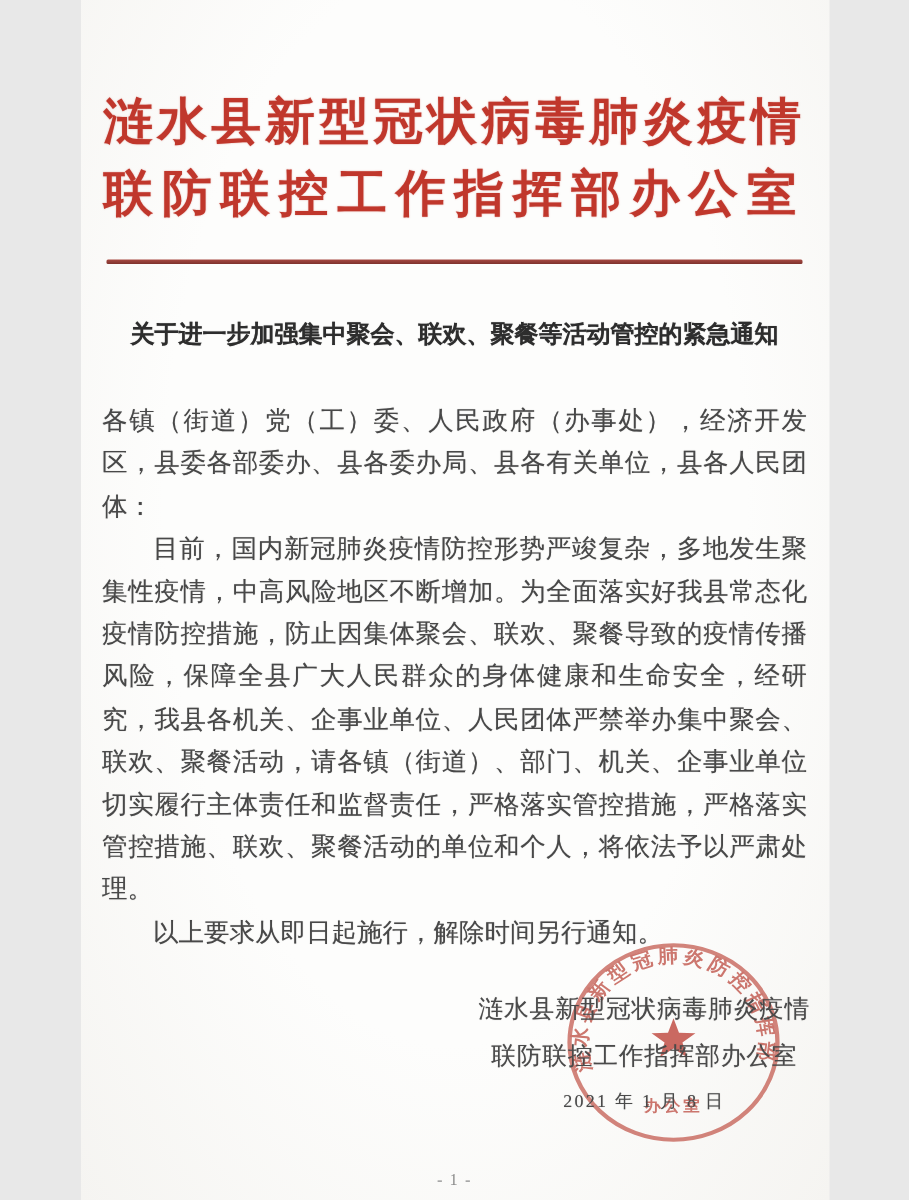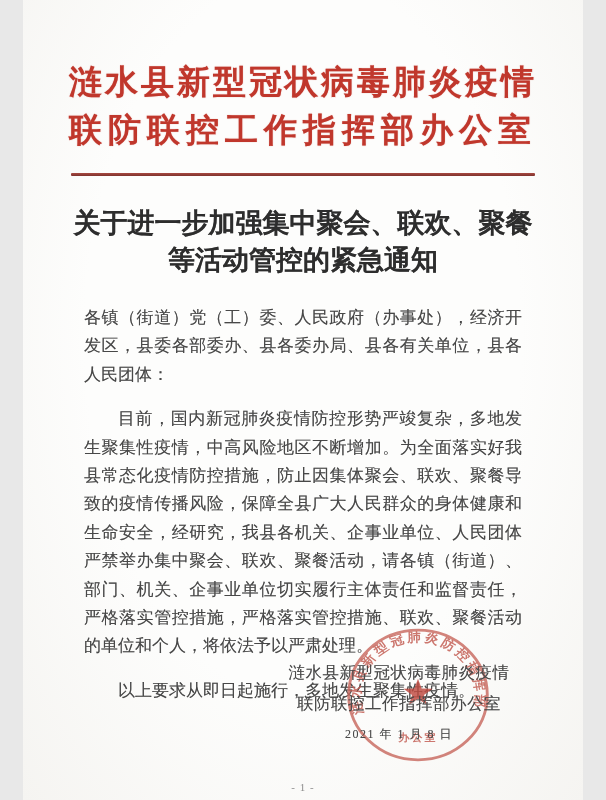--- a/index.html
+++ b/index.html
@@ -1,18 +1,18 @@
 <!DOCTYPE html>
 <html><head>
 <meta charset="utf-8">
 <style>
   html, body { margin: 0; padding: 0; background: #e8e8e8; }
   .page {
     position: relative;
-    width: 560px;
+    width: 499px;
     height: 800px;
     margin: 0 auto;
     background: radial-gradient(ellipse at 50% 42%, #fdfdfc 55%, #f5f4f1 100%);
     overflow: hidden;
     font-family: "Liberation Serif", "DejaVu Serif", serif;
   }
 
   
   .letterhead { padding-top: 58px; text-align: center; }
   .lh-line {
@@ -30,39 +30,39 @@
     height: 3px;
     margin: 19px auto 0 auto;
     background: linear-gradient(#a84a42, #7e322d);
     border-radius: 1px;
   }
 
   
   .doc-title {
     width: 474px;
     margin: 29px auto 0 auto;
-    font-size: 27px;
+    font-size: 16px;
     line-height: 37px;
     font-weight: bold;
     text-align: center;
     color: #2d2d2d;
     text-shadow: 0 0 0.5px rgba(45,45,45,0.6);
   }
 
   
   .doc-body {
     width: 470px;
     margin: 25px auto 0 auto;
     font-size: 17px;
     line-height: 28.4px;
     color: #484848;
     text-align: justify;
     text-shadow: 0 0 0.6px rgba(72,72,72,0.45);
   }
-  .doc-body p { margin: 16px; }
+  .doc-body p { margin: 0; }
   .indent { text-indent: 2em; }
 
   
   .signature {
     position: absolute;
     top: 657px;
     left: 230px;
     width: 292px;
     text-align: center;
     color: #4a4a4a;
@@ -103,21 +103,21 @@
     <div class="lh-line lh-line1">涟水县新型冠状病毒肺炎疫情</div>
     <div class="lh-line lh-line2">联防联控工作指挥部办公室</div>
     <div class="red-rule"></div>
   </header>
 
   <h1 class="doc-title">关于进一步加强集中聚会、联欢、聚餐等活动管控的紧急通知</h1>
 
   <main class="doc-body">
     <p>各镇（街道）党（工）委、人民政府（办事处），经济开发区，县委各部委办、县各委办局、县各有关单位，县各人民团体：</p>
     <p class="indent">目前，国内新冠肺炎疫情防控形势严竣复杂，多地发生聚集性疫情，中高风险地区不断增加。为全面落实好我县常态化疫情防控措施，防止因集体聚会、联欢、聚餐导致的疫情传播风险，保障全县广大人民群众的身体健康和生命安全，经研究，我县各机关、企事业单位、人民团体严禁举办集中聚会、联欢、聚餐活动，请各镇（街道）、部门、机关、企事业单位切实履行主体责任和监督责任，严格落实管控措施，严格落实管控措施、联欢、聚餐活动的单位和个人，将依法予以严肃处理。</p>
-    <p class="indent">以上要求从即日起施行，多地发生聚集性疫情。</p>
+    <p class="indent">以上要求从即日起施行，解除时间另行通知。</p>
   </main>
 
   <svg class="seal" viewBox="0 0 160 160" preserveAspectRatio="none">
     <circle cx="80" cy="80" r="72" fill="none" stroke="#c96a60" stroke-width="3"></circle>
     <path id="seal-arc" d="M 23.4,100.3 A 60,60 0 1 1 136.6,100.3" fill="none"></path>
     <text font-size="14" font-weight="bold" fill="#c25a50" letter-spacing="3">
       <textPath href="#seal-arc" textLength="224" lengthAdjust="spacingAndGlyphs">涟水县新型冠肺炎防控指挥部</textPath>
     </text>
     <polygon points="80,62 83.8,72.7 95.2,73.1 86.2,80 89.4,90.9 80,84.5 70.6,90.9 73.8,80 64.8,73.1 76.2,72.7" fill="#c04a40"></polygon>
     <text x="80" y="131" text-anchor="middle" font-size="11.5" font-weight="bold" fill="#c25a50" letter-spacing="2">办公室</text>

